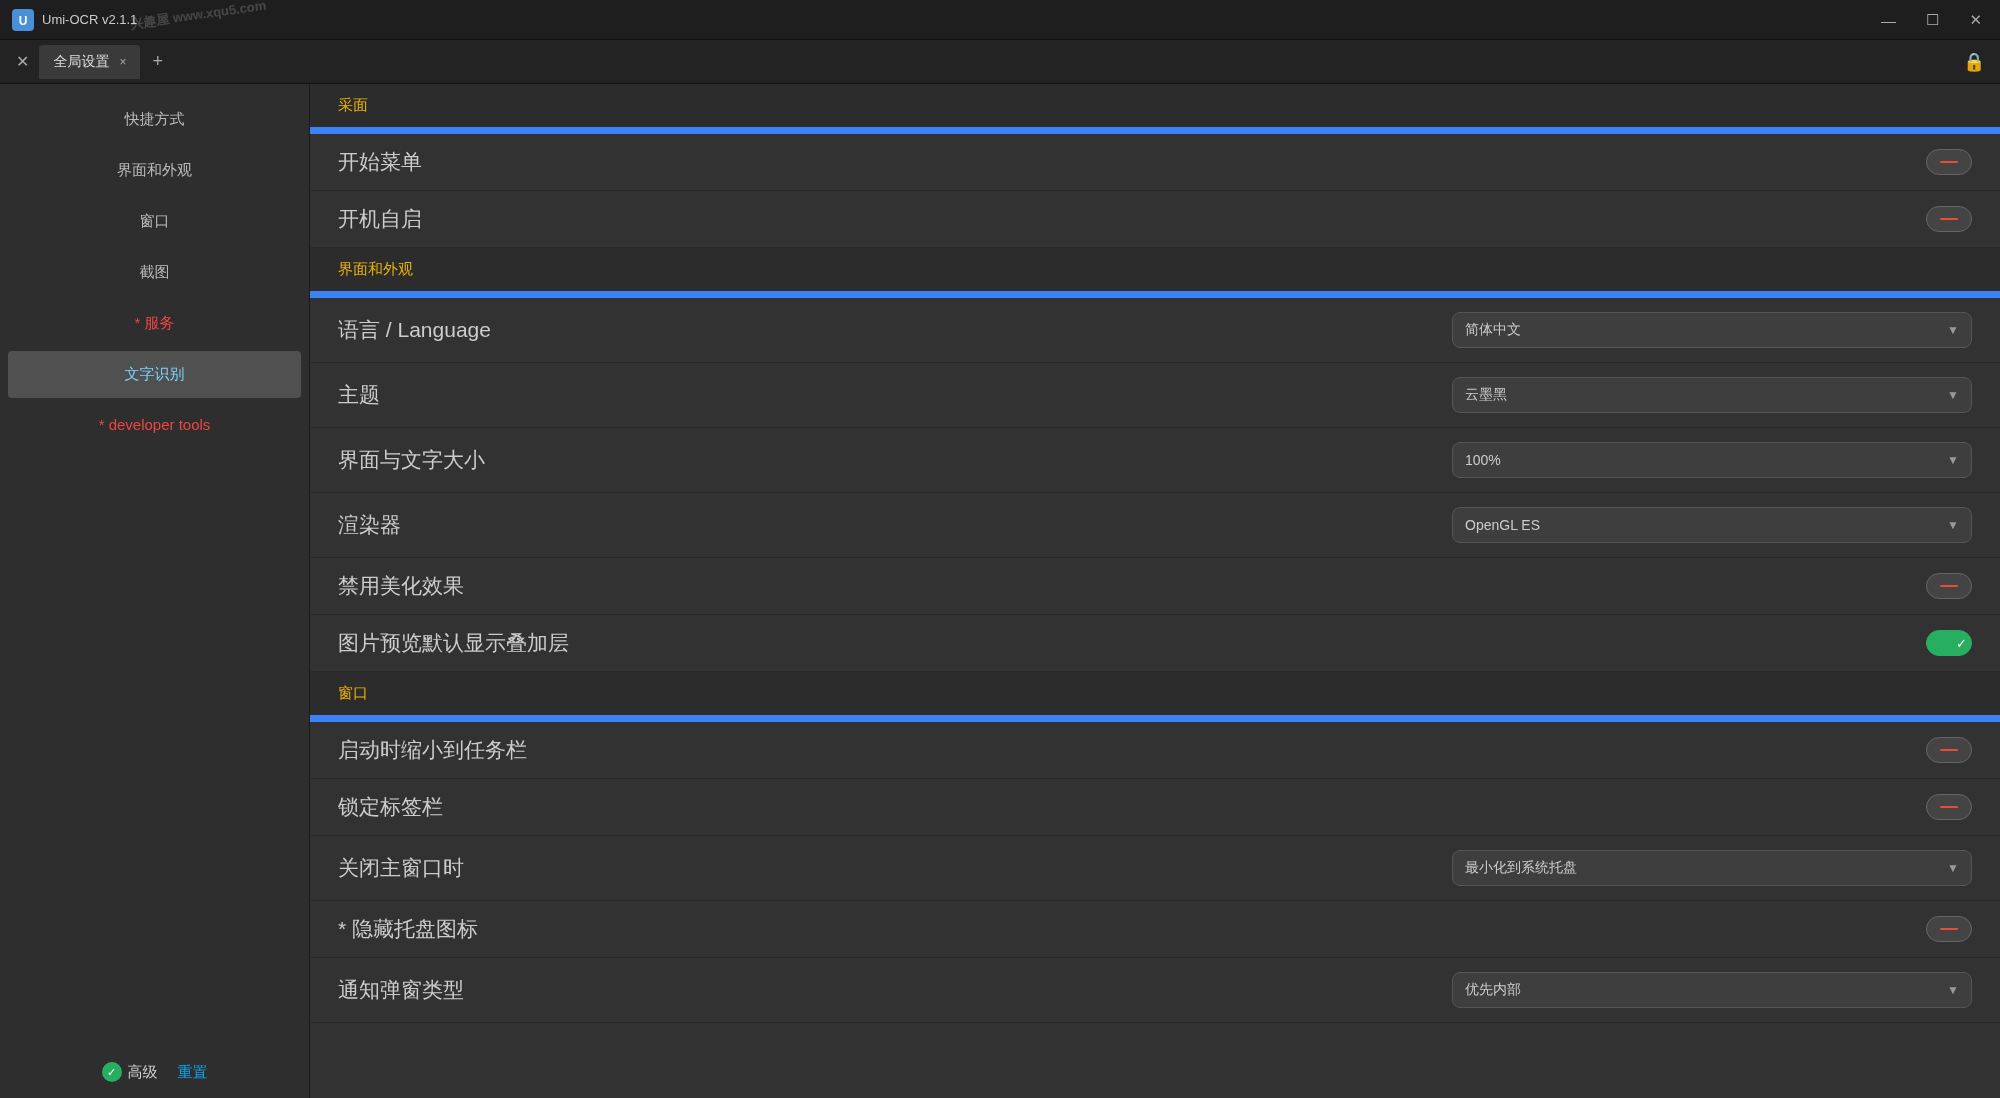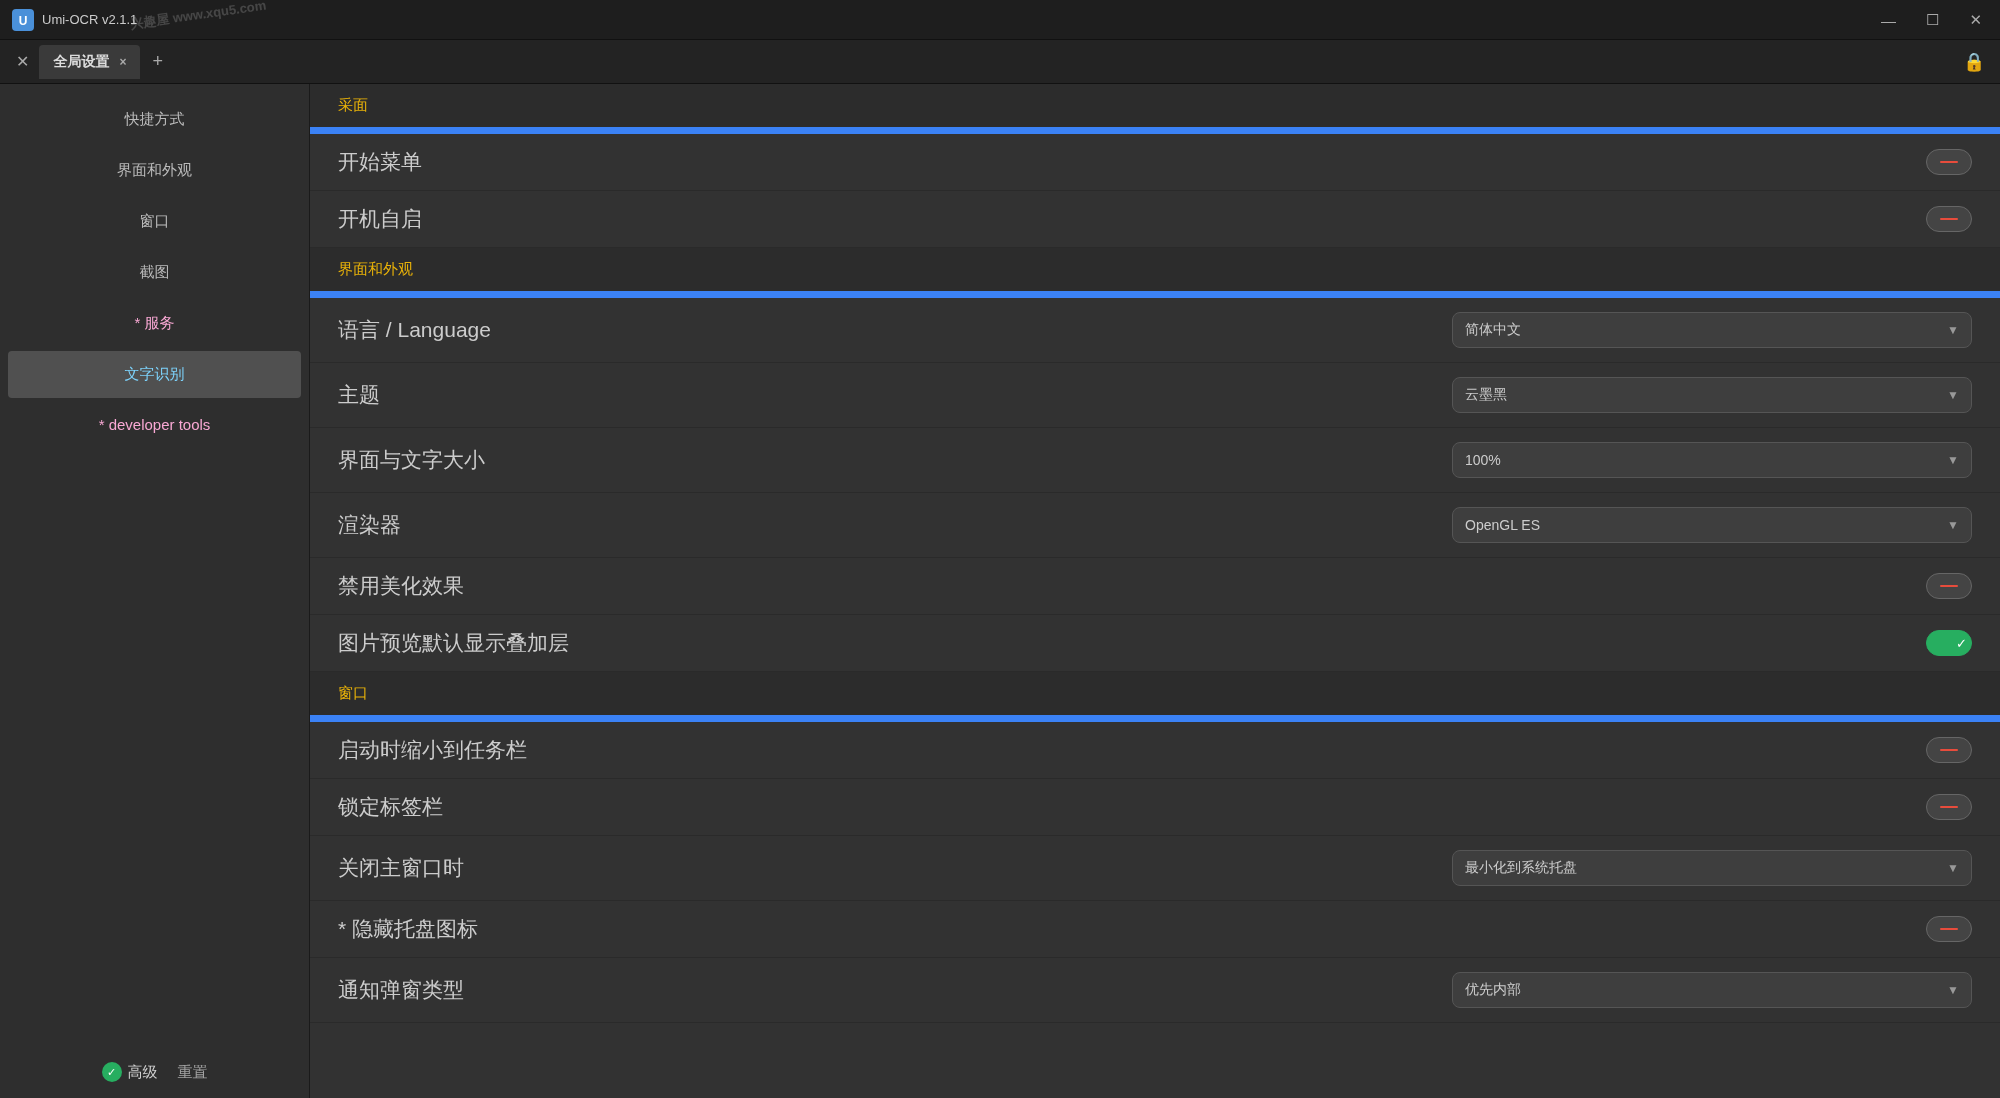--- a/index.html
+++ b/index.html
@@ -62,21 +62,20 @@
       display: flex;
       align-items: center;
       gap: 6px;
       background: #3a3a3a;
       border-radius: 4px 4px 0 0;
       padding: 6px 14px;
       font-size: 14px;
       color: #ddd;
       cursor: pointer;
       height: 34px;
-      font-weight: bold;
     }
     .tab-close {
       font-size: 12px;
       color: #aaa;
       margin-left: 4px;
     }
     .tab-add {
       font-size: 18px;
       color: #aaa;
       cursor: pointer;
@@ -122,21 +121,21 @@
       color: #bbb;
       cursor: pointer;
       text-align: center;
       border-radius: 4px;
       margin: 2px 8px;
     }
     .sidebar-item.active {
       background: #505050;
       color: #7dd3fc;
     }
-    .sidebar-item.special { color: #f9a8d4; }
+    .sidebar-item.special { color: #ef4444; }
 
     .sidebar-footer {
       position: absolute;
       bottom: 16px;
       left: 0;
       right: 0;
       display: flex;
       align-items: center;
       justify-content: center;
       gap: 20px;
@@ -156,21 +155,21 @@
       border-radius: 50%;
       background: #27ae60;
       display: flex;
       align-items: center;
       justify-content: center;
       font-size: 11px;
       color: #fff;
     }
     .reset-btn {
       font-size: 15px;
-      color: #a3a3a3;
+      color: #0ea5e9;
       cursor: pointer;
       background: none;
       border: none;
     }
 
     
     .content {
       flex: 1;
       background: #323232;
       overflow-y: auto;

